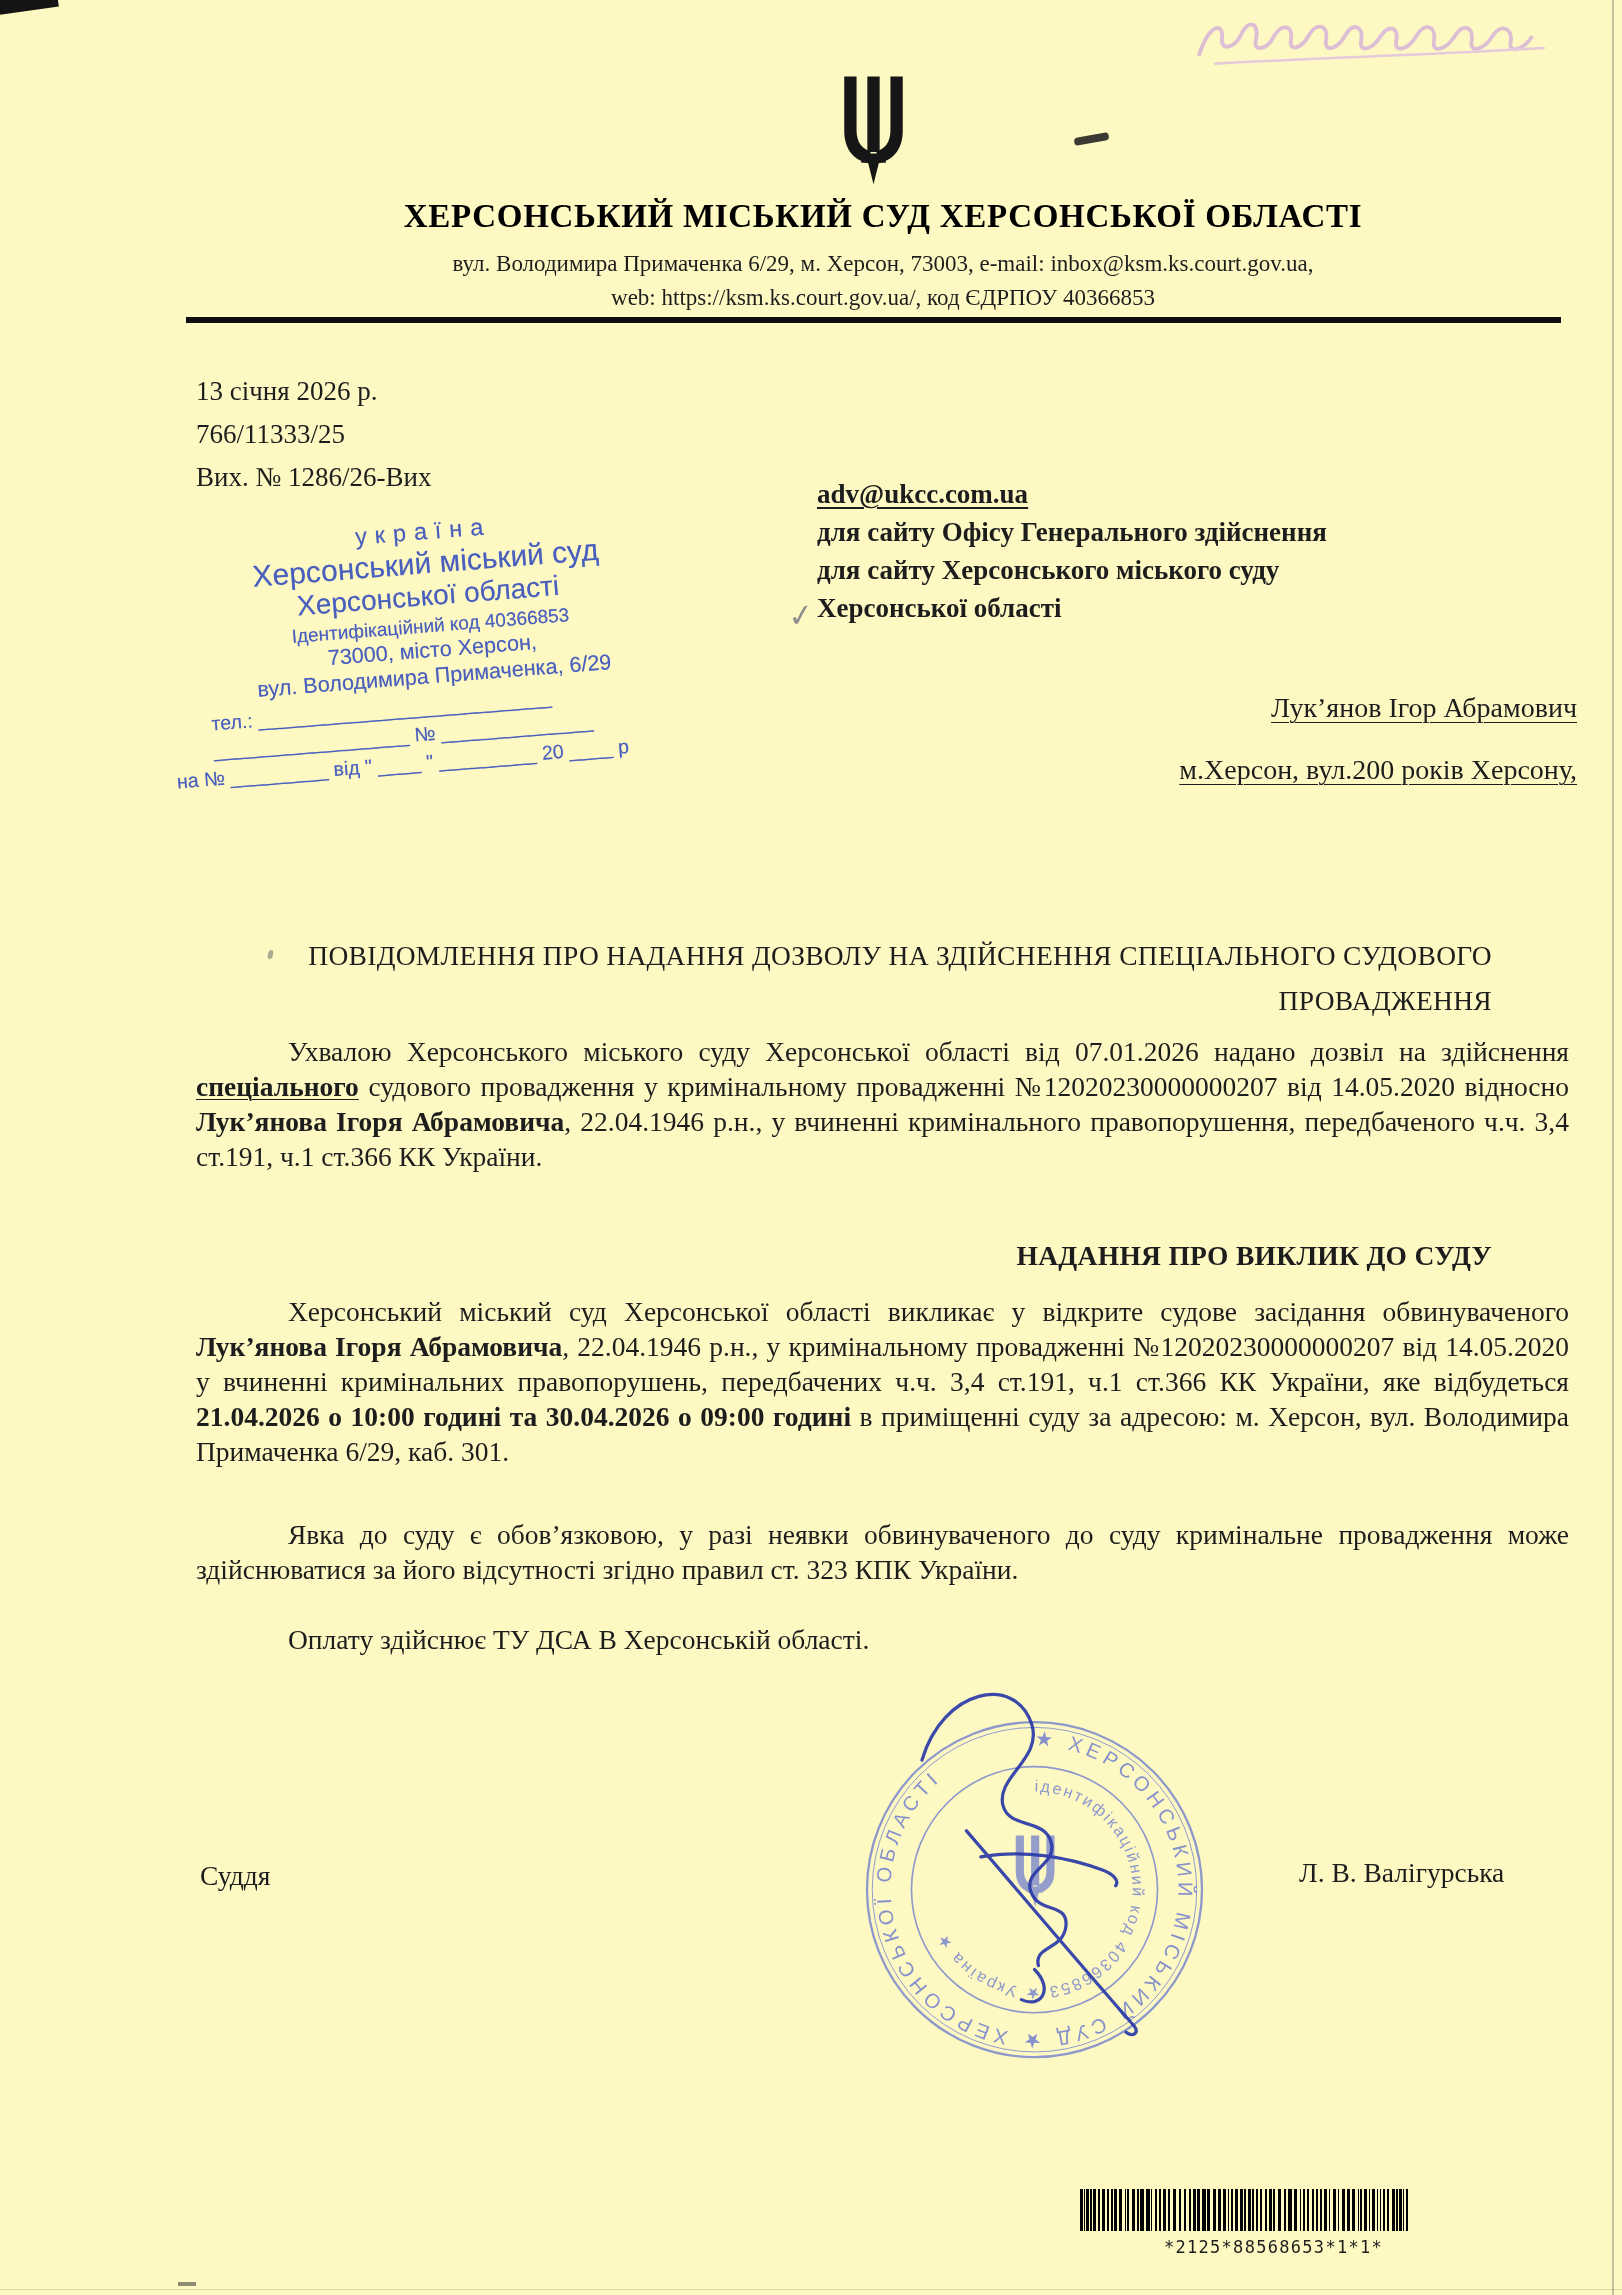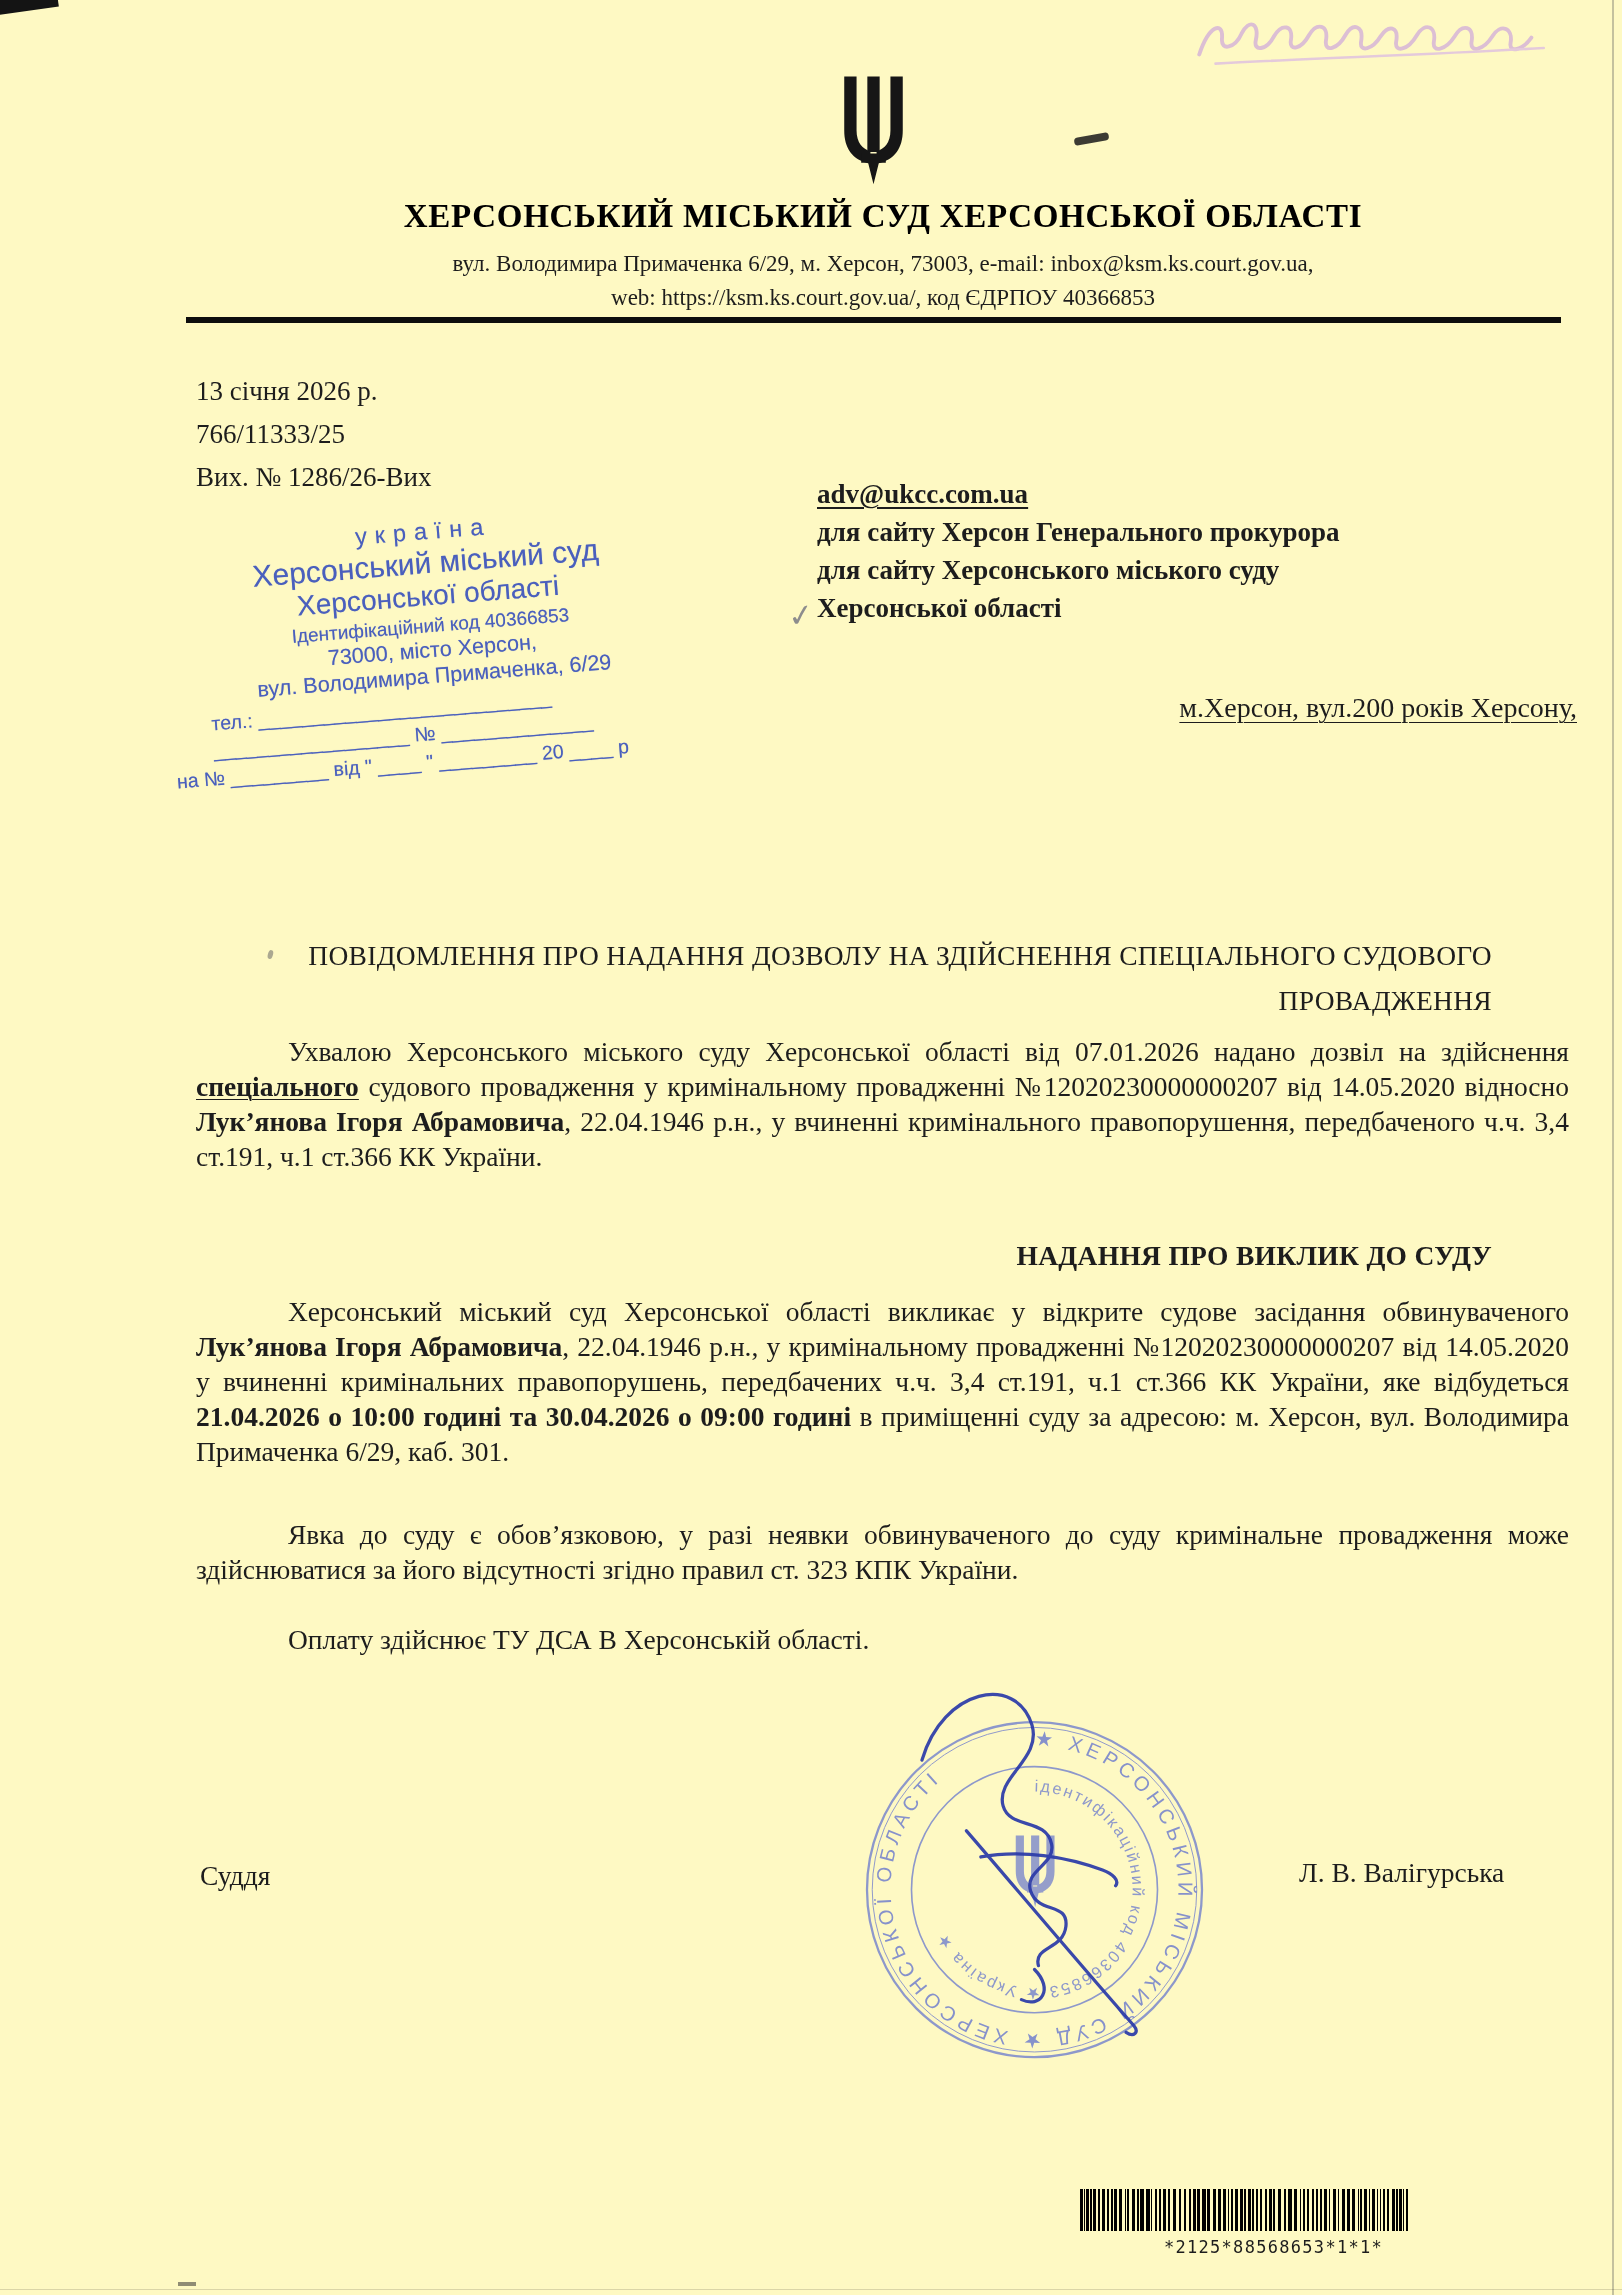--- a/index.html
+++ b/index.html
@@ -139,27 +139,28 @@
     <div class="c st-id">Ідентифікаційний код 40366853</div>
     <div class="c st-post">73000, місто Херсон,</div>
     <div class="c st-street">вул. Володимира Примаченка,  6/29</div>
     <div class="st-tel">тел.: ___________________________</div>
     <div class="st-num">__________________ №  ______________</div>
     <div class="st-recv">на №  _________ від " ____ " _________ 20 ____ р</div>
   </div>
 
   <div class="abs addressee">
     <div class="email">adv@ukcc.com.ua</div>
-    <div>для сайту Херсон Генерального прокурора</div>
+    <div>для сайту Офісу Генерального здійснення</div>
     <div>для сайту Херсонського міського суду</div>
     <div>Херсонської області</div>
   </div>
   <div class="abs checkmark">✓</div>
 
   <div class="abs recipient">
+    <div><span>Лук’янов Ігор Абрамович</span></div>
     <div><span>м.Херсон, вул.200 років Херсону,</span></div>
   </div>
 
   <div class="abs doc-title title-1">ПОВІДОМЛЕННЯ ПРО НАДАННЯ ДОЗВОЛУ НА ЗДІЙСНЕННЯ СПЕЦІАЛЬНОГО СУДОВОГО ПРОВАДЖЕННЯ</div>
   <div class="abs para para-1"><span>Ухвалою Херсонського міського суду Херсонської області від 07.01.2026 надано дозвіл на здійснення </span><span class="b u">спеціального</span><span> судового провадження у кримінальному провадженні №12020230000000207 від 14.05.2020 відносно </span><span class="b">Лук’янова Ігоря Абрамовича</span><span>, 22.04.1946 р.н., у вчиненні кримінального правопорушення, передбаченого ч.ч. 3,4 ст.191, ч.1 ст.366 КК України.</span></div>
 
   <div class="abs doc-title title-2">НАДАННЯ ПРО ВИКЛИК ДО СУДУ</div>
   <div class="abs para para-2"><span>Херсонський міський суд Херсонської області викликає у відкрите судове засідання обвинуваченого </span><span class="b">Лук’янова Ігоря Абрамовича</span><span>, 22.04.1946 р.н., у кримінальному провадженні №12020230000000207 від 14.05.2020 у вчиненні  кримінальних правопорушень, передбачених ч.ч. 3,4 ст.191, ч.1 ст.366 КК України, яке відбудеться </span><span class="b">21.04.2026 о 10:00 годині та 30.04.2026 о 09:00 годині</span><span> в приміщенні суду за адресою: м. Херсон, вул. Володимира Примаченка 6/29, каб. 301.</span></div>
   <div class="abs para para-3">Явка до суду є обов’язковою, у разі неявки обвинуваченого до суду кримінальне провадження може здійснюватися за його відсутності згідно правил ст. 323 КПК України.</div>
   <div class="abs para para-4">Оплату здійснює  ТУ ДСА В Херсонській області.</div>

